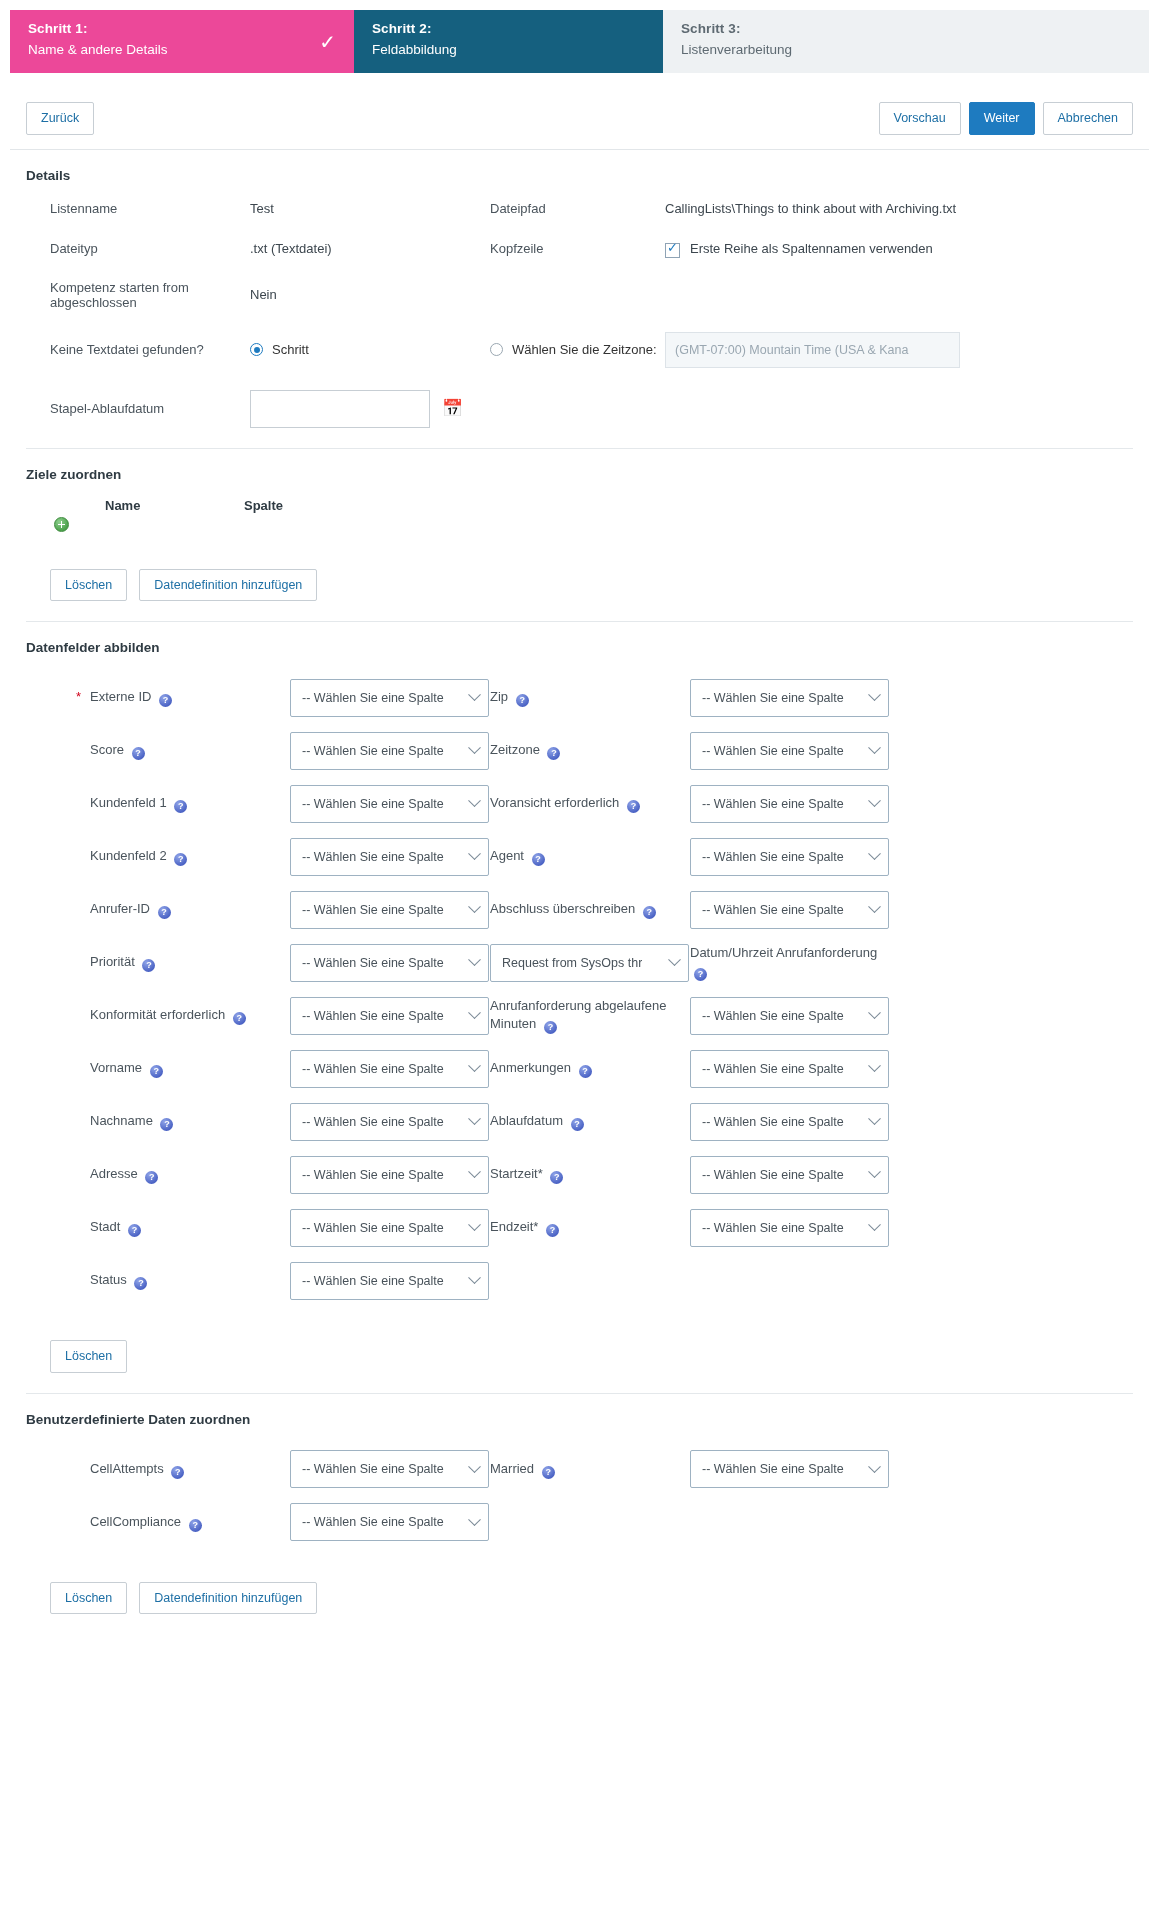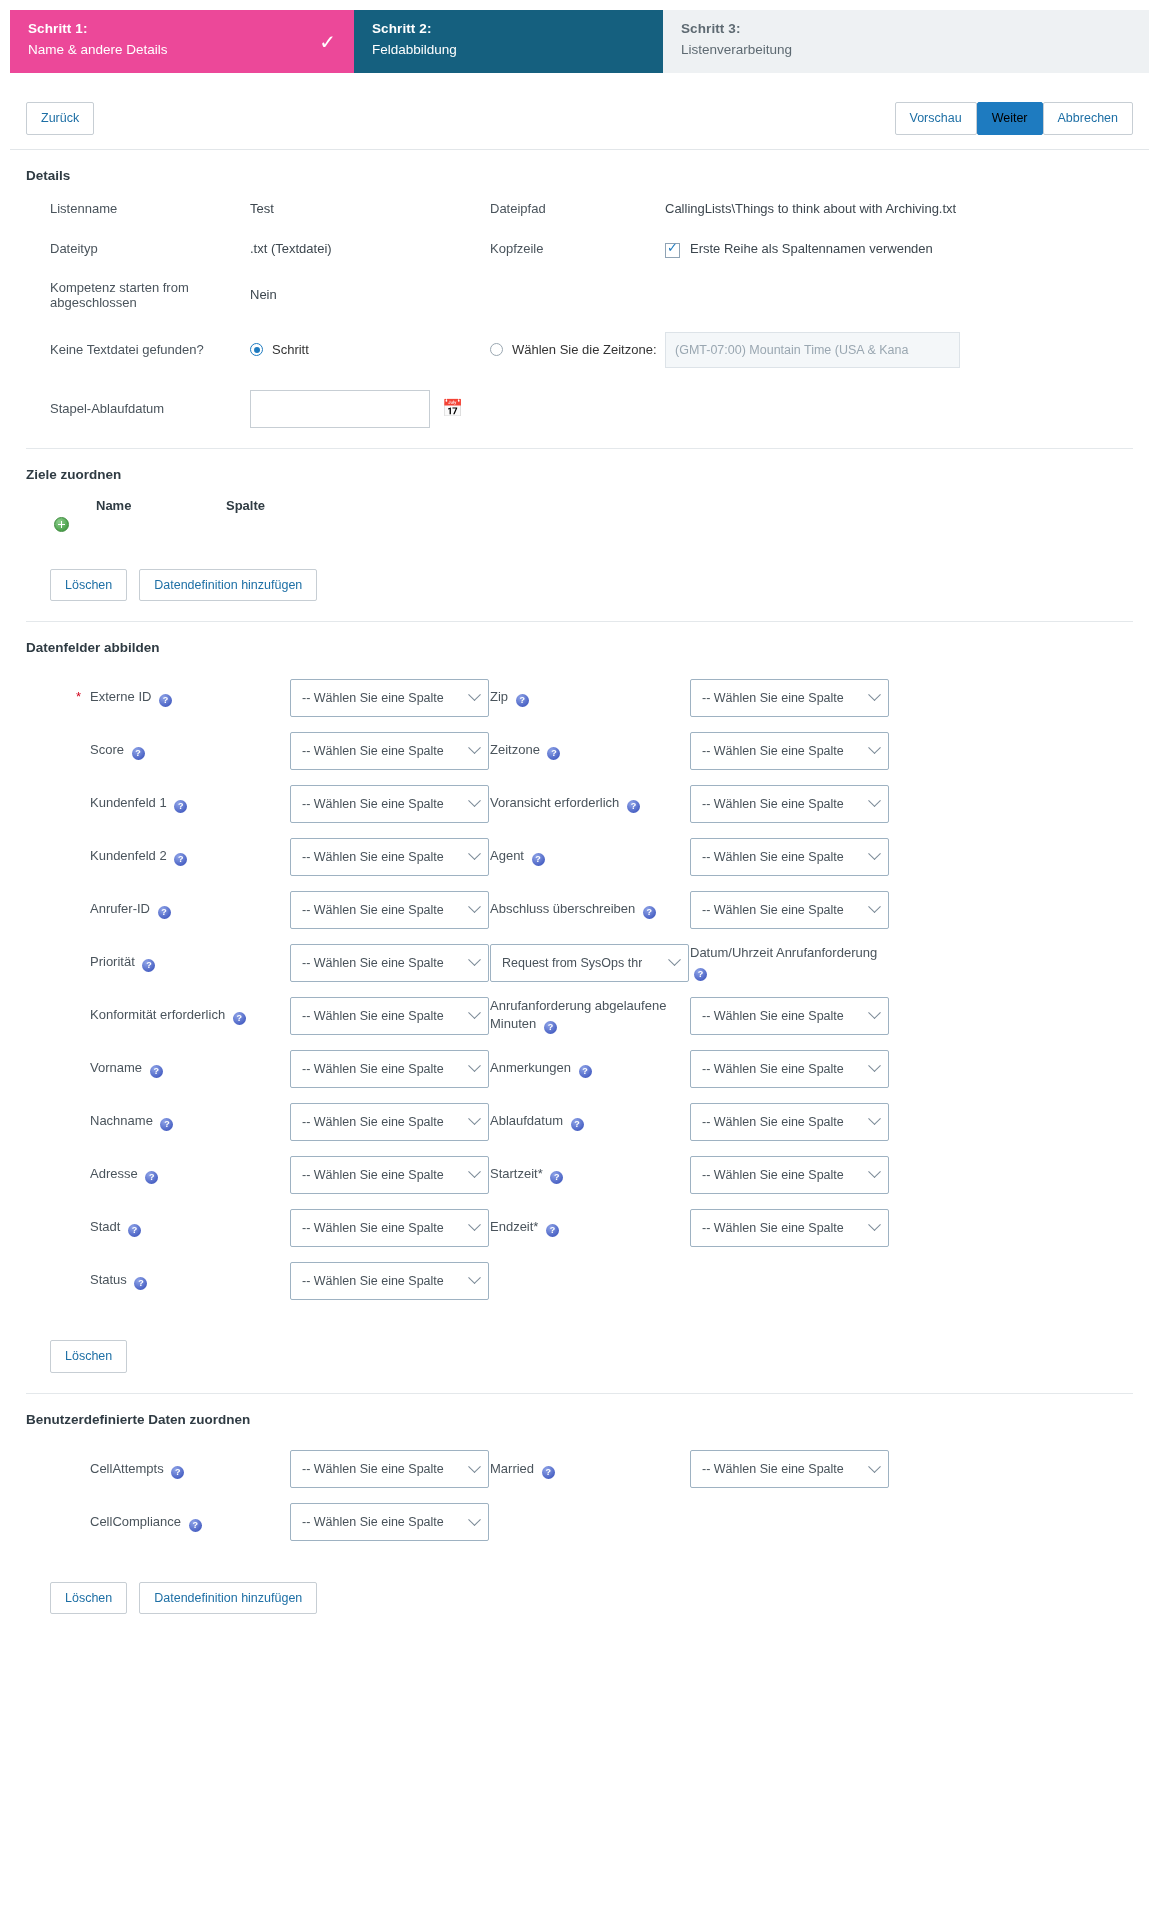--- a/index.html
+++ b/index.html
@@ -58,38 +58,39 @@
   .actionbar {
     display: flex;
     align-items: center;
     padding: 12px 16px 14px 16px;
     border-bottom: 1px solid #e2e6e9;
     background: #fff;
   }
   .actionbar .right {
     margin-left: auto;
     display: flex;
+    gap: 8px;
   }
   .btn {
     font-family: "Liberation Sans", sans-serif;
     font-size: 12.5px;
     line-height: 1;
     padding: 9px 14px;
     border: 1px solid #c7ced4;
     background: #fff;
     color: #1d6fa5;
     border-radius: 2px;
     cursor: pointer;
     white-space: nowrap;
     margin-top: 17px;
   }
   .btn.primary {
     background: #1E7BC0;
     border-color: #1E7BC0;
-    color: #000000;
+    color: #ffffff;
   }
   
   .section {
     padding: 18px 16px 20px 16px;
   }
   .section-title {
     font-size: 13.5px;
     font-weight: bold;
     color: #2f3b43;
     margin: 0 0 16px 0;
@@ -167,20 +168,21 @@
   }
   .cal-icon { margin-left: 12px; font-size: 17px; color: #222; line-height: 1; }
   
   .ziele-head {
     display: grid;
     grid-template-columns: 70px 130px 1fr;
     font-size: 13px;
     font-weight: bold;
     color: #2f3b43;
     margin-bottom: 4px;
+    gap: 9px;
   }
   .plus-icon {
     width: 15px; height: 15px;
     border-radius: 50%;
     background: radial-gradient(circle at 35% 30%, #8fd08f, #4ca24c 70%);
     border: 1px solid #3d8b3d;
     display: inline-block;
     position: relative;
     margin-left: 28px;
   }

